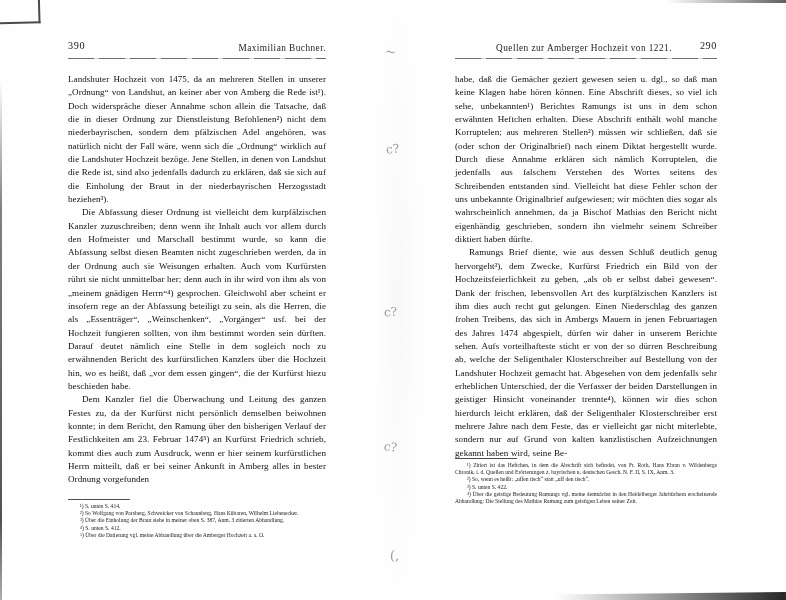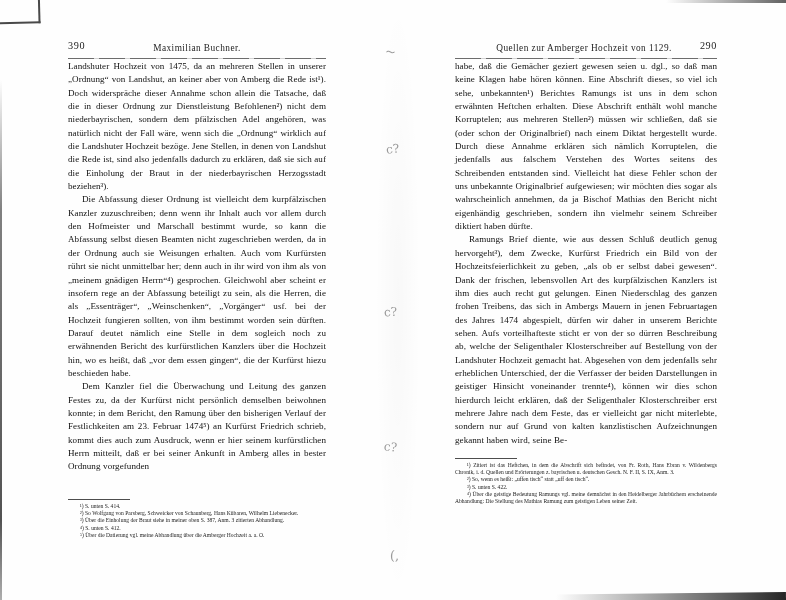--- a/index.html
+++ b/index.html
@@ -94,21 +94,21 @@
     position: absolute;
     top: 0;
     font-size: 10.2px;
     letter-spacing: .6px;
     color: #1b1b1b;
   }
   .runhead .folio-left  { left: 0; }
   .runhead .folio-right { right: 0; }
   .runhead .rh-title {
     display: block;
-    text-align: center;
+    text-align: right;
     color: #1d1d1d;
     font-size: 9.3px;
     letter-spacing: .45px;
     padding-top: 3px;
   }
   .runhead .rh-title-right { text-align: center; padding-right: 4px; }
   .rule {
     position: absolute;
     left: 0; right: 0;
     top: 18px;
@@ -117,20 +117,21 @@
     opacity: .8;
   }
   .rule.dotty {
     background: repeating-linear-gradient(to right,
       rgba(40,40,40,.85) 0px, rgba(40,40,40,.85) 26px,
       rgba(40,40,40,.25) 26px, rgba(40,40,40,.25) 31px);
   }
 
   
   .body-col {
+    margin-top: 13px;
     font-size: 9.05px;
     line-height: 13.35px;
     text-align: justify;
     text-justify: inter-word;
     color: #111;
     word-spacing: .25px;
     letter-spacing: .05px;
   }
   .body-col p {
     margin: 0;
@@ -206,21 +207,21 @@
         </div>
       </div>
 
     </div>
   </div>
 
   <div class="page page-right">
     <div class="page-inner">
 
       <div class="runhead">
-        <span class="rh-title rh-title-right">Quellen zur Amberger Hochzeit von 1129.</span>
+        <span class="rh-title rh-title-right">Quellen zur Amberger Hochzeit von 1221.</span>
         <span class="folio folio-right">290</span>
         <div class="rule dotty"></div>
       </div>
 
       <div class="body-col">
         <p class="noindent">habe, daß die Gemächer geziert gewesen seien u. dgl., so daß man keine Klagen habe hören können. Eine Abschrift dieses, so viel ich sehe, unbekannten¹) Berichtes Ramungs ist uns in dem schon erwähnten Heftchen erhalten. Diese Abschrift enthält wohl manche Korruptelen; aus mehreren Stellen²) müssen wir schließen, daß sie (oder schon der Originalbrief) nach einem Diktat hergestellt wurde. Durch diese Annahme erklären sich nämlich Korruptelen, die jedenfalls aus falschem Verstehen des Wortes seitens des Schreibenden entstanden sind. Vielleicht hat diese Fehler schon der uns unbekannte Originalbrief aufgewiesen; wir möchten dies sogar als wahrscheinlich annehmen, da ja Bischof Mathias den Bericht nicht eigenhändig geschrieben, sondern ihn vielmehr seinem Schreiber diktiert haben dürfte.</p>
         <p>Ramungs Brief diente, wie aus dessen Schluß deutlich genug hervorgeht³), dem Zwecke, Kurfürst Friedrich ein Bild von der Hochzeitsfeierlichkeit zu geben, „als ob er selbst dabei gewesen“. Dank der frischen, lebensvollen Art des kurpfälzischen Kanzlers ist ihm dies auch recht gut gelungen. Einen Niederschlag des ganzen frohen Treibens, das sich in Ambergs Mauern in jenen Februartagen des Jahres 1474 abgespielt, dürfen wir daher in unserem Berichte sehen. Aufs vorteilhafteste sticht er von der so dürren Beschreibung ab, welche der Seligenthaler Klosterschreiber auf Bestellung von der Landshuter Hochzeit gemacht hat. Abgesehen von dem jedenfalls sehr erheblichen Unterschied, der die Verfasser der beiden Darstellungen in geistiger Hinsicht voneinander trennte⁴), können wir dies schon hierdurch leicht erklären, daß der Seligenthaler Klosterschreiber erst mehrere Jahre nach dem Feste, das er vielleicht gar nicht miterlebte, sondern nur auf Grund von kalten kanzlistischen Aufzeichnungen gekannt haben wird, seine Be-</p>
       </div>
 
       <div class="fn-block" style="top:418px;">

